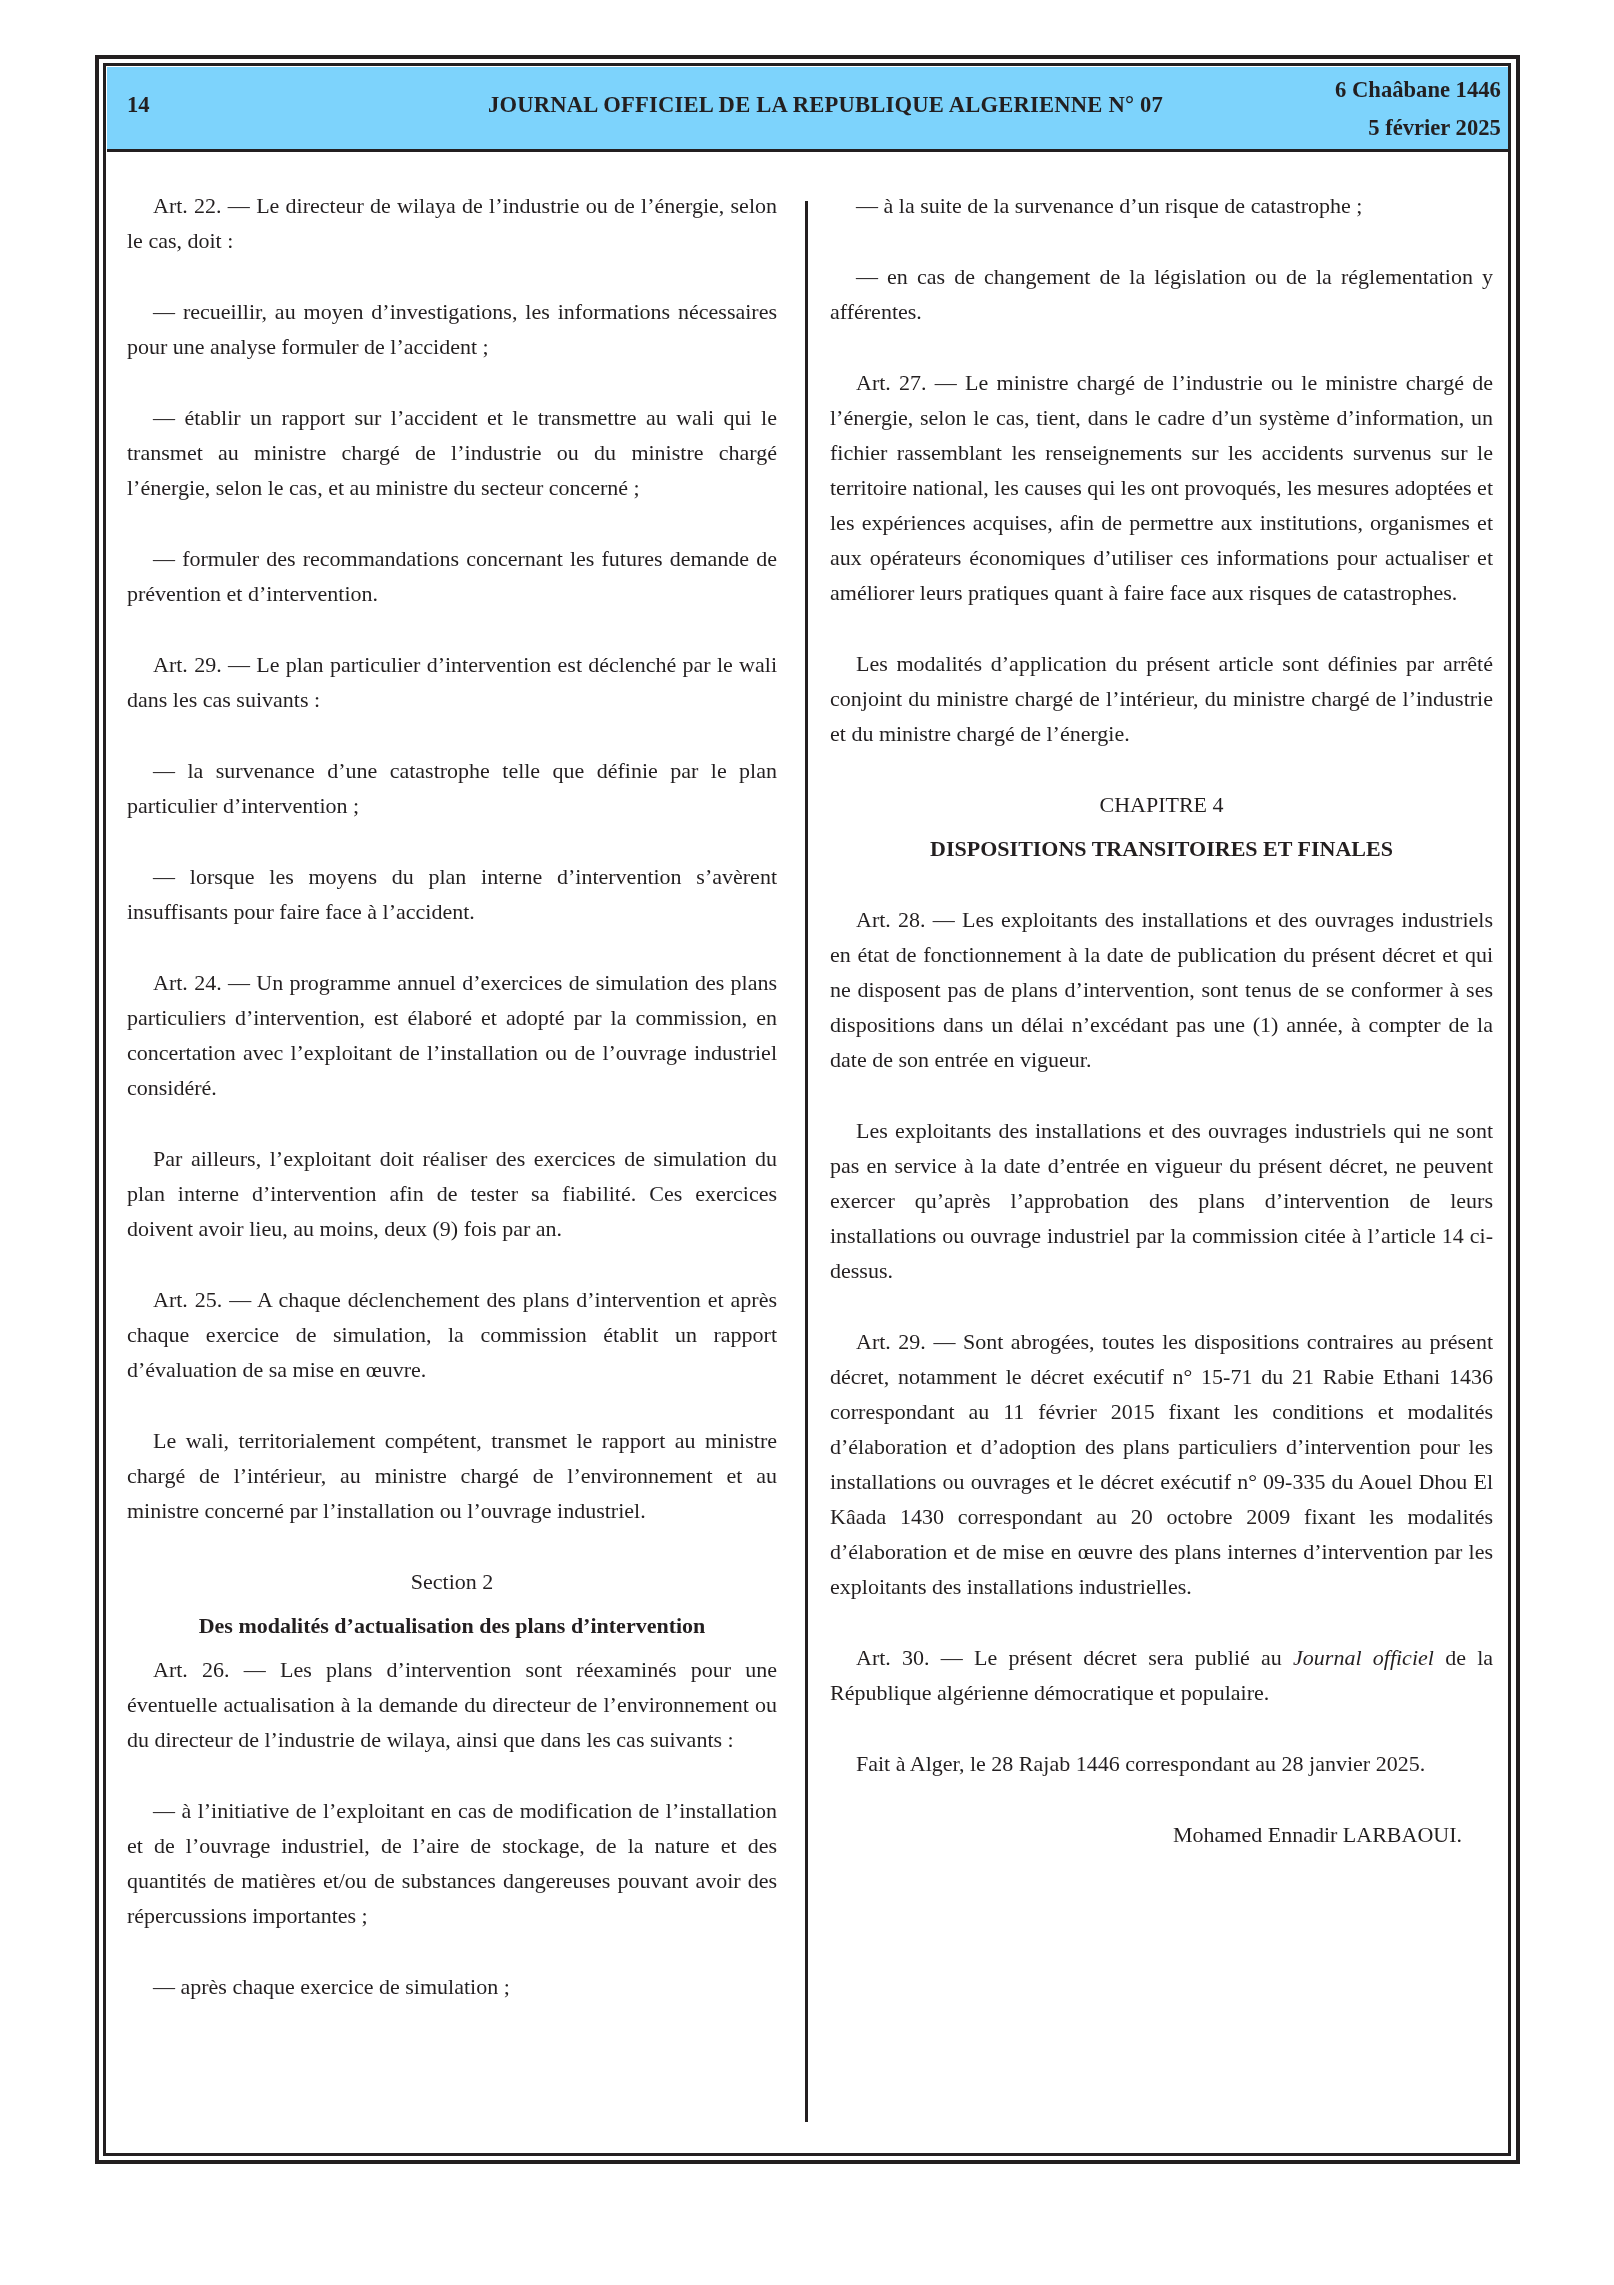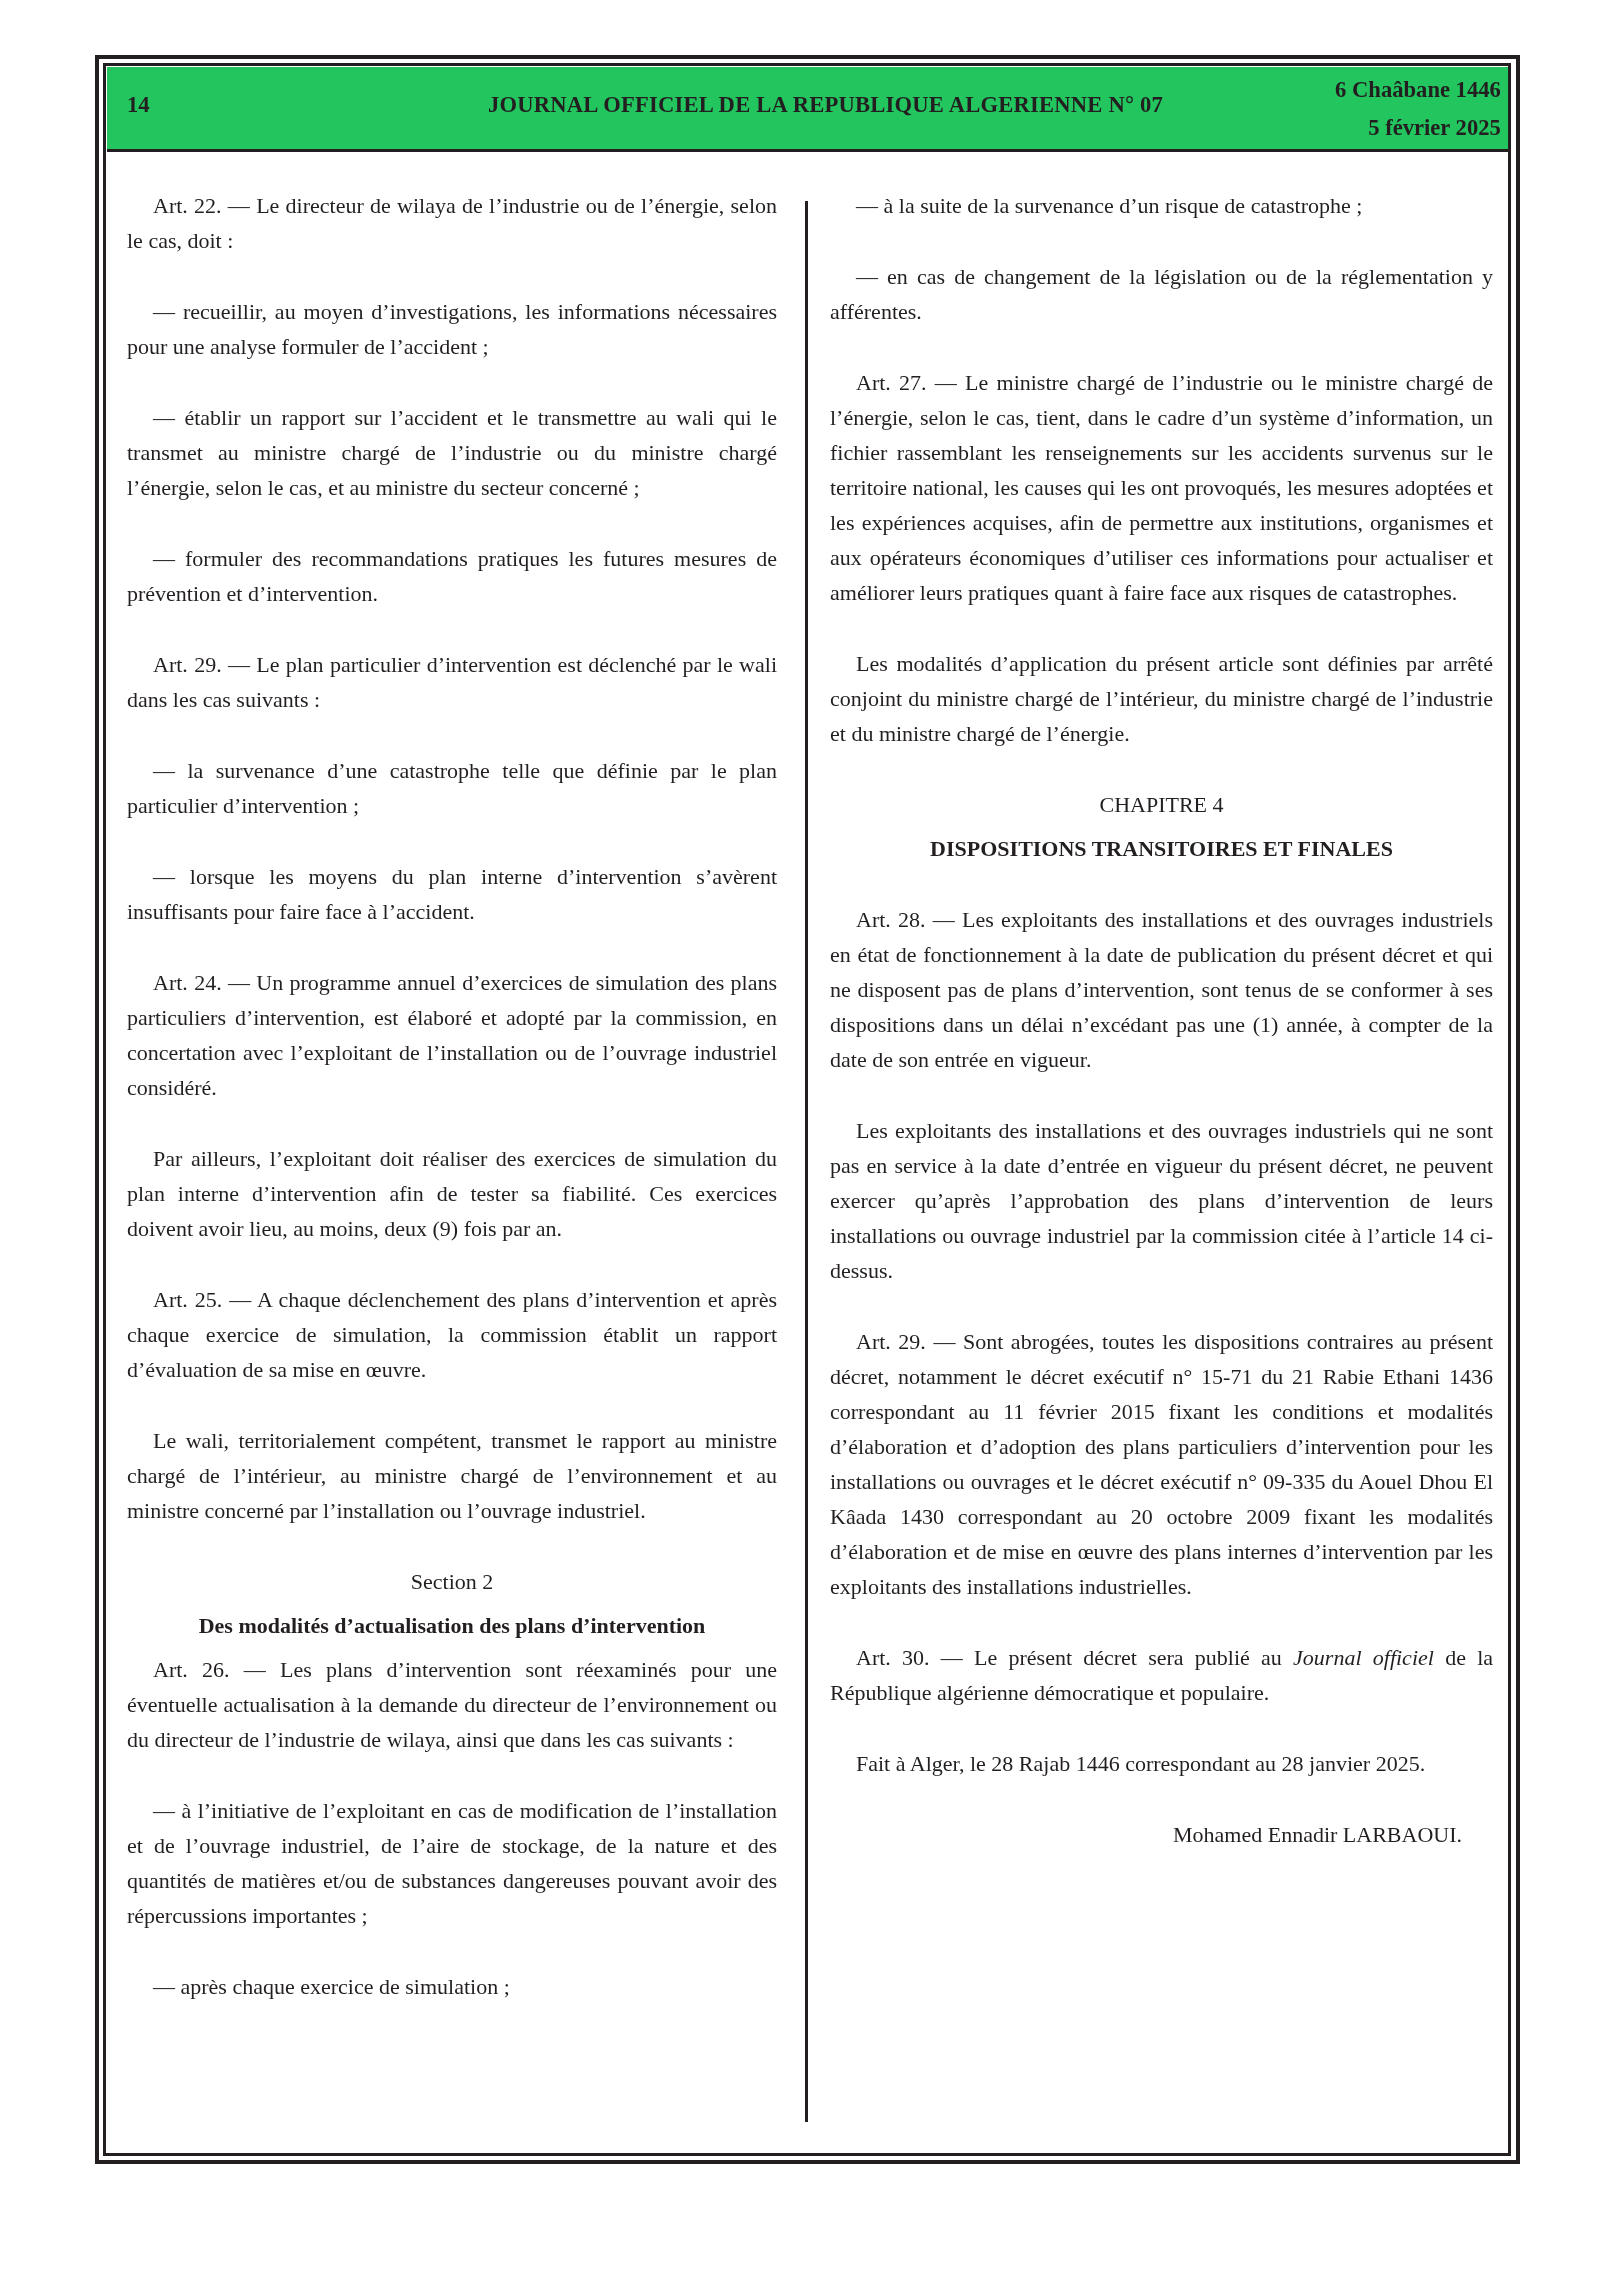--- a/index.html
+++ b/index.html
@@ -3,21 +3,21 @@
 <meta charset="utf-8">
 <style>
   html, body { margin: 0; padding: 0; background: #ffffff; }
   body { width: 1615px; height: 2285px; position: relative; overflow: hidden;
          font-family: "Liberation Serif", "DejaVu Serif", serif; color: #231f20; }
   .outer-frame { position: absolute; left: 95px; top: 55px; width: 1425px; height: 2109px;
                  border: 4.5px solid #231f20; box-sizing: border-box; }
   .inner-frame { position: absolute; left: 103px; top: 63px; width: 1408px; height: 2093px;
                  border: 3.6px solid #231f20; box-sizing: border-box; }
   .header { position: absolute; left: 107px; top: 67px; width: 1401px; height: 82px;
-            background: #22c55e; border-bottom: 3.6px solid #231f20; box-sizing: content-box; }
+            background: #7dd3fc; border-bottom: 3.6px solid #231f20; box-sizing: content-box; }
   .header .page-num { position: absolute; left: 20px; top: 25px; font-weight: bold; font-size: 22.6px; }
   .header .title { position: absolute; left: 0; width: 100%; top: 25px; text-align: center;
                    font-weight: bold; font-size: 22.6px; letter-spacing: 0.2px; padding-left: 36px; box-sizing: border-box; }
   .header .dates { position: absolute; right: 7.2px; top: 3.6px; text-align: right; font-weight: bold; font-size: 22.6px; line-height: 38px; }
   .divider { position: absolute; left: 805px; top: 201px; width: 2.7px; height: 1921px; background: #231f20; }
   .col { position: absolute; top: 188px; font-size: 22px; line-height: 35px; text-align: justify; }
   .col.left { left: 127px; width: 650px; }
   .col.right { left: 830px; width: 663px; }
   .col p { margin: 0 0 36px 0; text-indent: 26px; }
   .col p.tight { margin-bottom: 9px; }
@@ -40,21 +40,21 @@
     <div>5 février 2025</div>
   </div>
 </div>
 
 <div class="divider"></div>
 
 <div class="col left">
   <p>Art. 22. — Le directeur de wilaya de l’industrie ou de l’énergie, selon le cas, doit :</p>
   <p>— recueillir, au moyen d’investigations, les informations nécessaires pour une analyse formuler de l’accident ;</p>
   <p>— établir un rapport sur l’accident et le transmettre au wali qui le transmet au ministre chargé de l’industrie ou du ministre chargé l’énergie, selon le cas, et au ministre du secteur concerné ;</p>
-  <p>— formuler des recommandations pratiques les futures mesures de prévention et d’intervention.</p>
+  <p>— formuler des recommandations concernant les futures demande de prévention et d’intervention.</p>
   <p>Art. 29. — Le plan particulier d’intervention est déclenché par le wali dans les cas suivants :</p>
   <p>— la survenance d’une catastrophe telle que définie par le plan particulier d’intervention ;</p>
   <p>— lorsque les moyens du plan interne d’intervention s’avèrent insuffisants pour faire face à l’accident.</p>
   <p>Art. 24. — Un programme annuel d’exercices de simulation des plans particuliers d’intervention, est élaboré et adopté par la commission, en concertation avec l’exploitant de l’installation ou de l’ouvrage industriel considéré.</p>
   <p>Par ailleurs, l’exploitant doit réaliser des exercices de simulation du plan interne d’intervention afin de tester sa fiabilité. Ces exercices doivent avoir lieu, au moins, deux (9) fois par an.</p>
   <p>Art. 25. — A chaque déclenchement des plans d’intervention et après chaque exercice de simulation, la commission établit un rapport d’évaluation de sa mise en œuvre.</p>
   <p>Le wali, territorialement compétent, transmet le rapport au ministre chargé de l’intérieur, au ministre chargé de l’environnement et au ministre concerné par l’installation ou l’ouvrage industriel.</p>
   <p class="center tight">Section 2</p>
   <p class="heading-bold tight">Des modalités d’actualisation des plans d’intervention</p>
   <p>Art. 26. — Les plans d’intervention sont réexaminés pour une éventuelle actualisation à la demande du directeur de l’environnement ou du directeur de l’industrie de wilaya, ainsi que dans les cas suivants :</p>

